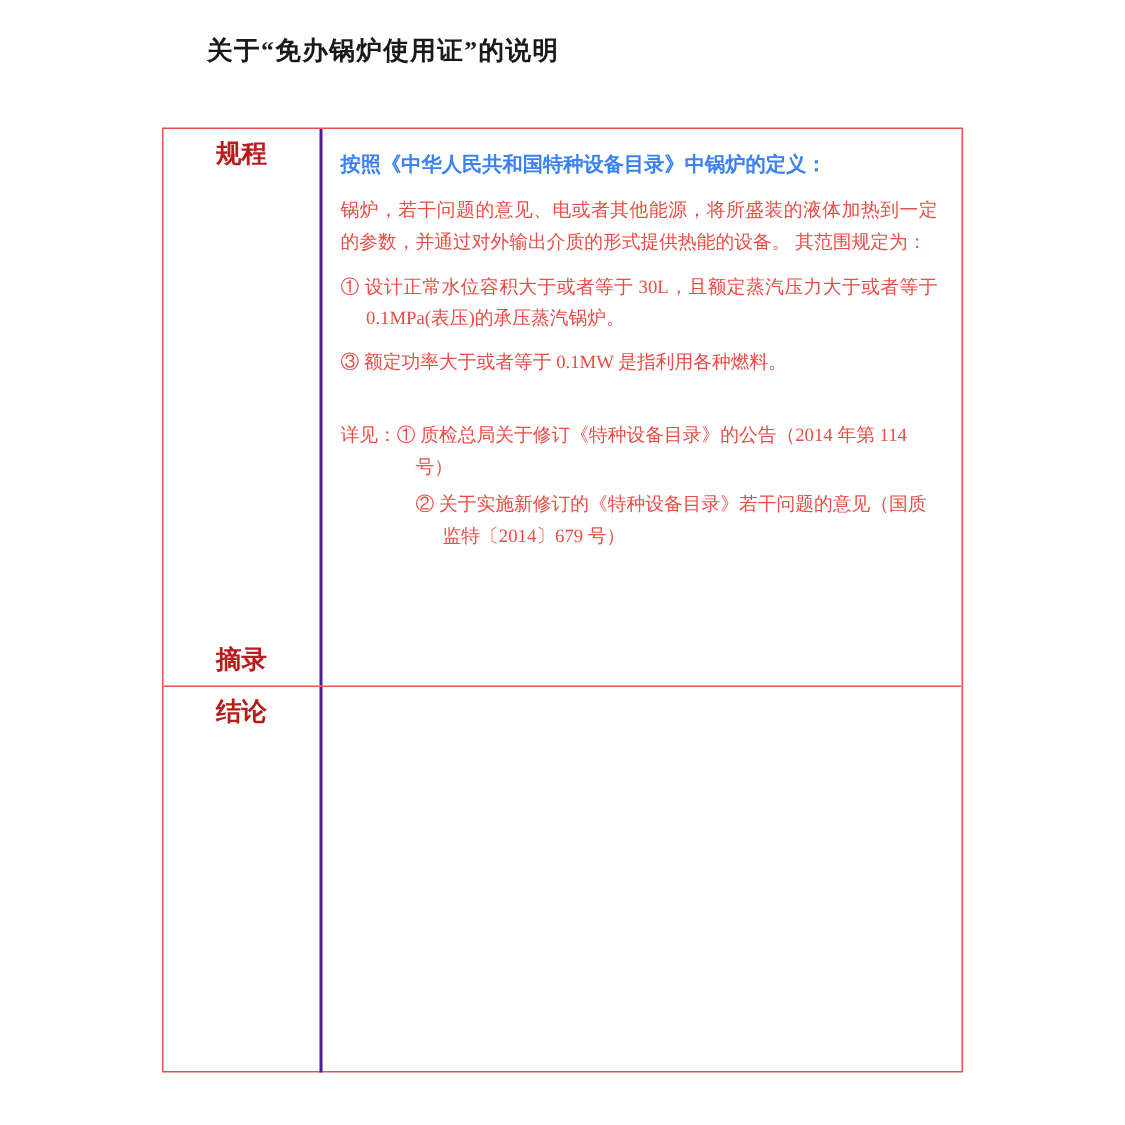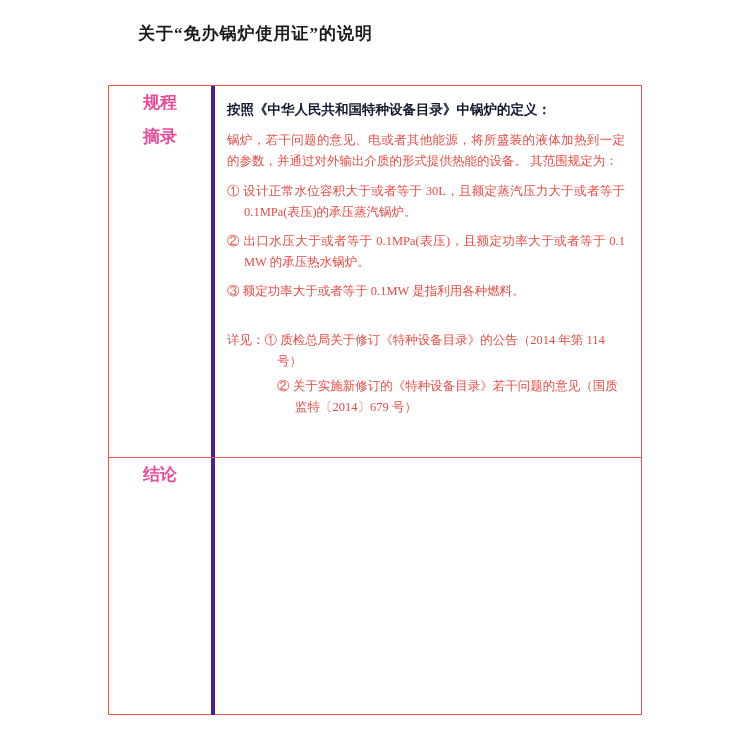--- a/index.html
+++ b/index.html
@@ -45,43 +45,43 @@
   .row-top {
     height: 372px;
     border-bottom: 1px solid #e8534c;
   }
   .row-bottom {
     height: 257px;
   }
   .cell-label {
     width: 106px;
     box-sizing: border-box;
-    border-right: 4px solid #4c1d95;
+    border-right: 2px solid #4c1d95;
     display: flex;
     flex-direction: column;
     align-items: center;
-    justify-content: flex-start;
-    color: #ec4899;
+    justify-content: space-between;
+    color: #b91c1c;
     font-size: 17px;
     font-weight: bold;
     line-height: 34px;
     flex: 0 0 106px;
   }
   .cell-body {
     flex: 1 1 auto;
     box-sizing: border-box;
     padding: 14px 16px 10px 12px;
     color: #ea4c46;
     font-size: 12.5px;
     line-height: 21px;
   }
   .heading {
     font-weight: bold;
     font-size: 13.5px;
-    color: #0f172a;
+    color: #3b82f6;
     margin: 0 0 10px 0;
     line-height: 20px;
   }
   .para {
     margin: 0 0 9px 0;
     text-align: justify;
   }
   .item {
     margin: 0 0 8px 0;
     text-align: justify;
@@ -147,23 +147,20 @@
         <span>规程</span>
         <span>摘录</span>
       </div>
       <div class="cell-body">
         <p class="heading">按照《中华人民共和国特种设备目录》中锅炉的定义：</p>
         <p class="para">锅炉，若干问题的意见、电或者其他能源，将所盛装的液体加热到一定的参数，并通过对外输出介质的形式提供热能的设备。 其范围规定为：</p>
         <p class="item">
             <span class="hang">① 设计正常水位容积大于或者等于 30L，且额定蒸汽压力大于或者等于 0.1MPa(表压)的承压蒸汽锅炉。</span>
           </p>
         <p class="item">
-            <span class="hang">② 出口水压大于或者等于 0.1MPa(表压)，且额定功率大于或者等于 0.1 MW 的承压热水锅炉。</span>
-          </p>
-        <p class="item">
             <span class="hang">③ 额定功率大于或者等于 0.1MW 是指利用各种燃料。</span>
           </p>
         <div class="ref-block">
           <p class="ref-line"><span>详见：</span><span>① 质检总局关于修订《特种设备目录》的公告（2014 年第 114 号）</span></p>
           <p class="ref-line2">② 关于实施新修订的《特种设备目录》若干问题的意见（国质监特〔2014〕679 号）</p>
         </div>
       </div>
     </div>
 
     <div class="row row-bottom">

